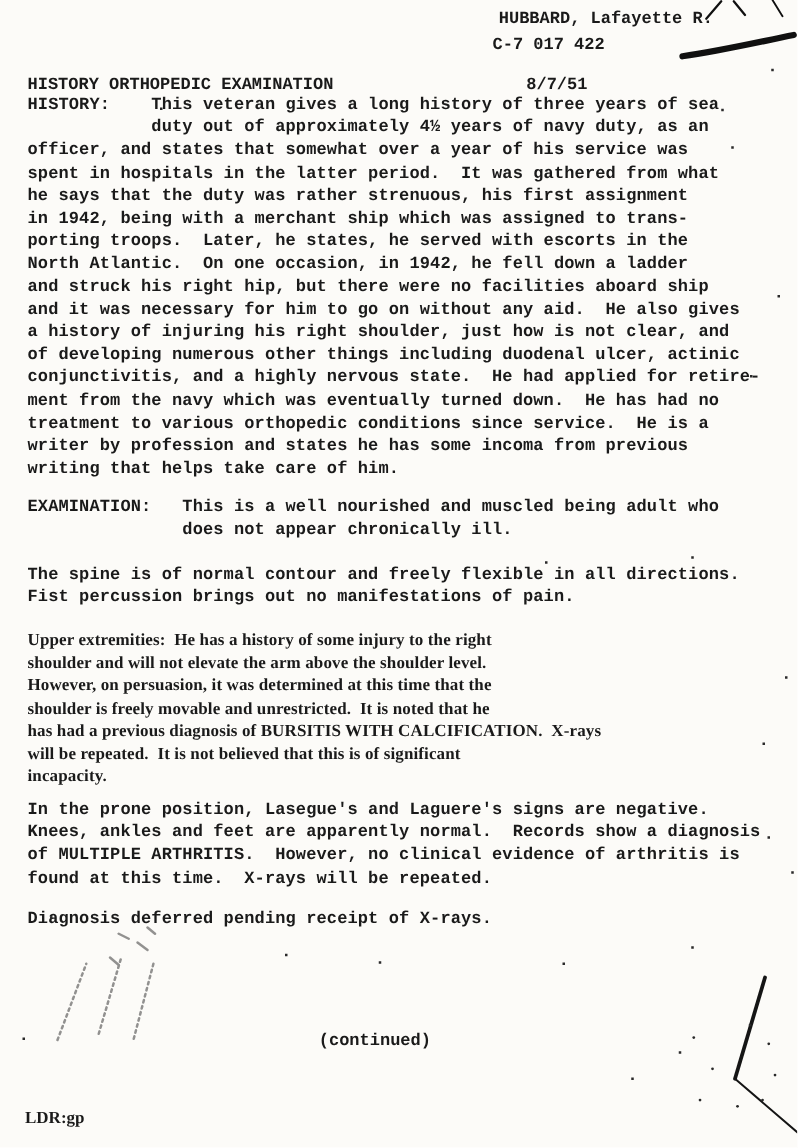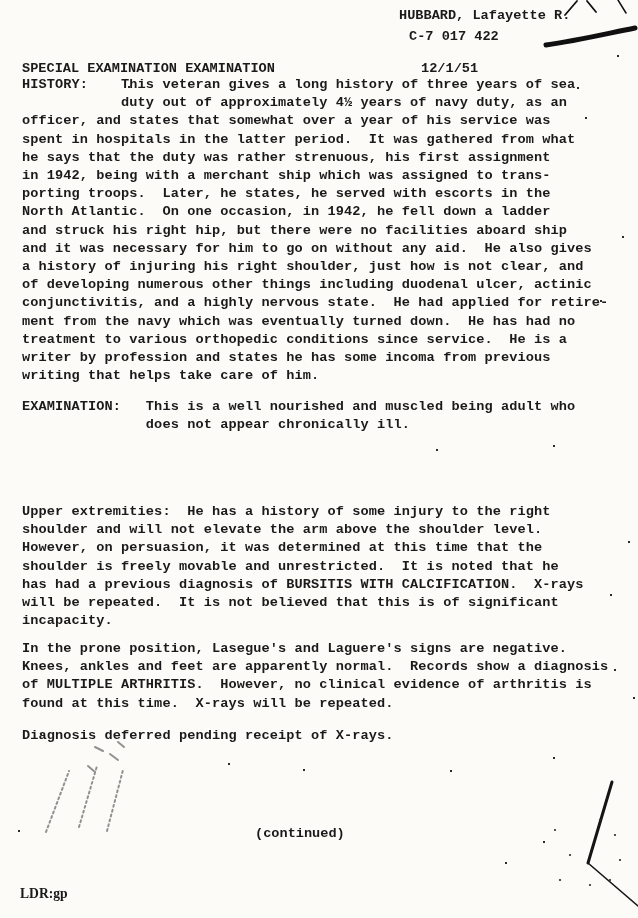--- a/index.html
+++ b/index.html
@@ -23,27 +23,27 @@
     position: absolute;
     left: 22px;
     margin: 0;
     font: inherit;
     color: inherit;
     white-space: pre;
     line-height: 18.2px;
     letter-spacing: 0.1px;
   }
   .hdr-name  { left: 399px; top: 8px;  }
-  .hdr-case  { left: 409px; top: 29px; }
+  .hdr-case  { left: 394px; top: 29px; }
   .doc-title { left: 22px;  top: 61px; }
   .doc-date  { left: 421px; top: 61px; }
   .p-history { top: 76px;  }
   .p-exam    { top: 398px; }
   .p-spine   { top: 452px; }
-  .p-upper   { top: 503px; }
+  .p-upper   { top: 503px; font-family: Liberation Serif, serif; }
   .p-prone   { top: 640px; }
   .p-diag    { top: 727px; }
   .f-cont    { left: 255px; top: 826px; text-align: right; }
   .f-init    { left: 20px;  top: 886px; font-family: Liberation Serif, serif; }
   .overlay {
     position: absolute;
     left: 0; top: 0;
     width: 638px; height: 918px;
     pointer-events: none;
   }
@@ -66,42 +66,44 @@
   }
 </style>
 </head>
 <body>
 
 <div class="page">
 
   <div class="abs hdr-name">HUBBARD, Lafayette R.</div>
   <div class="abs hdr-case">C-7 017 422</div>
 
-  <div class="abs doc-title">SPECIAL EXAMINATION EXAMINATION</div>
-  <div class="abs doc-date">12/1/51</div>
+  <div class="abs doc-title">HISTORY ORTHOPEDIC EXAMINATION</div>
+  <div class="abs doc-date">8/7/51</div>
 
   <pre class="para p-history">HISTORY:    This veteran gives a long history of three years of sea
             duty out of approximately 4½ years of navy duty, as an
 officer, and states that somewhat over a year of his service was
 spent in hospitals in the latter period.  It was gathered from what
 he says that the duty was rather strenuous, his first assignment
 in 1942, being with a merchant ship which was assigned to trans-
 porting troops.  Later, he states, he served with escorts in the
 North Atlantic.  On one occasion, in 1942, he fell down a ladder
 and struck his right hip, but there were no facilities aboard ship
 and it was necessary for him to go on without any aid.  He also gives
 a history of injuring his right shoulder, just how is not clear, and
 of developing numerous other things including duodenal ulcer, actinic
 conjunctivitis, and a highly nervous state.  He had applied for retire-
 ment from the navy which was eventually turned down.  He has had no
 treatment to various orthopedic conditions since service.  He is a
 writer by profession and states he has some incoma from previous
 writing that helps take care of him.</pre>
   <pre class="para p-exam">EXAMINATION:   This is a well nourished and muscled being adult who
                does not appear chronically ill.</pre>
+  <pre class="para p-spine">The spine is of normal contour and freely flexible in all directions.
+Fist percussion brings out no manifestations of pain.</pre>
   <pre class="para p-upper">Upper extremities:  He has a history of some injury to the right
 shoulder and will not elevate the arm above the shoulder level.
 However, on persuasion, it was determined at this time that the
 shoulder is freely movable and unrestricted.  It is noted that he
 has had a previous diagnosis of BURSITIS WITH CALCIFICATION.  X-rays
 will be repeated.  It is not believed that this is of significant
 incapacity.</pre>
   <pre class="para p-diag">Diagnosis deferred pending receipt of X-rays.</pre>
   <pre class="para p-prone">In the prone position, Lasegue's and Laguere's signs are negative.
 Knees, ankles and feet are apparently normal.  Records show a diagnosis

